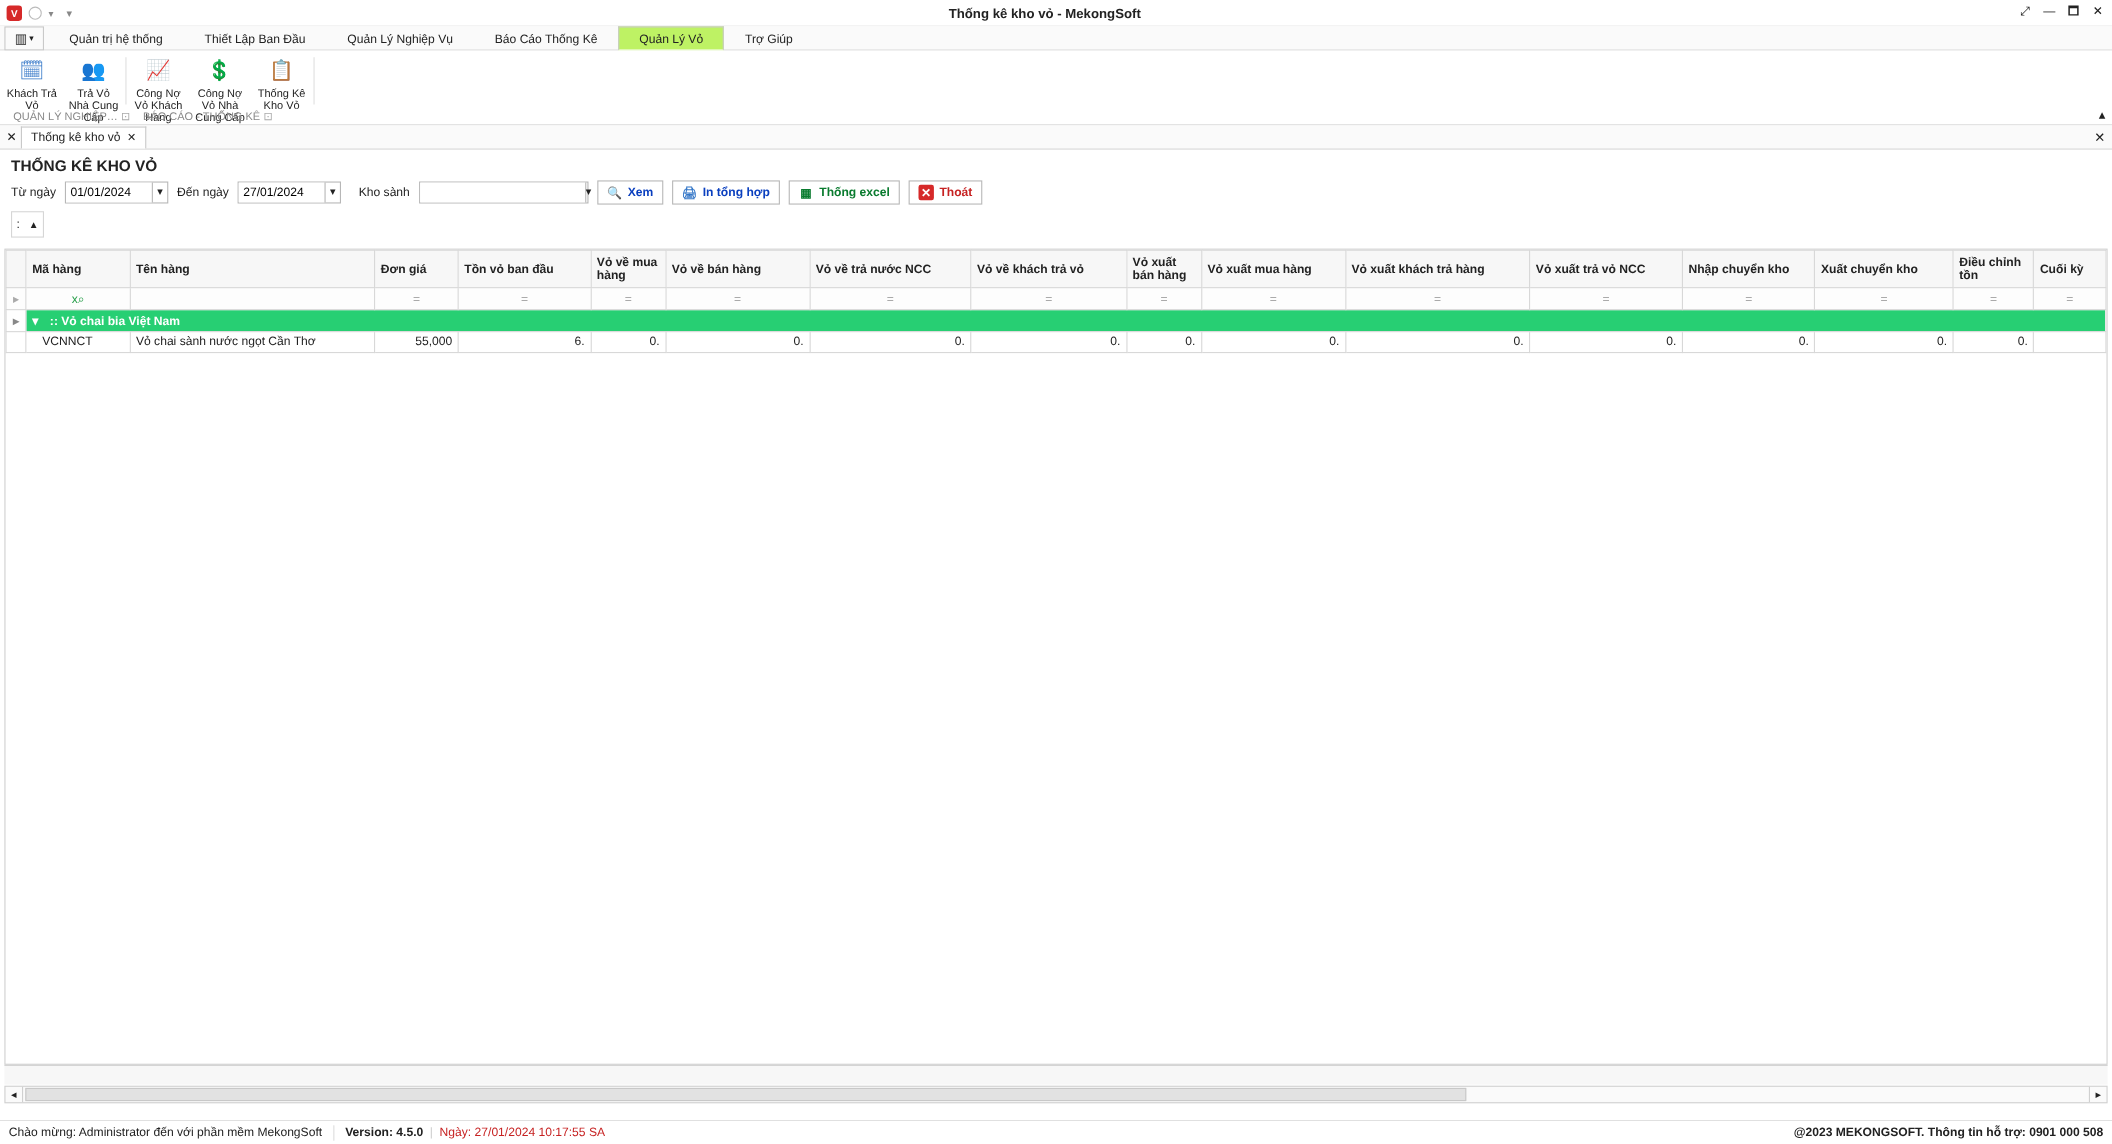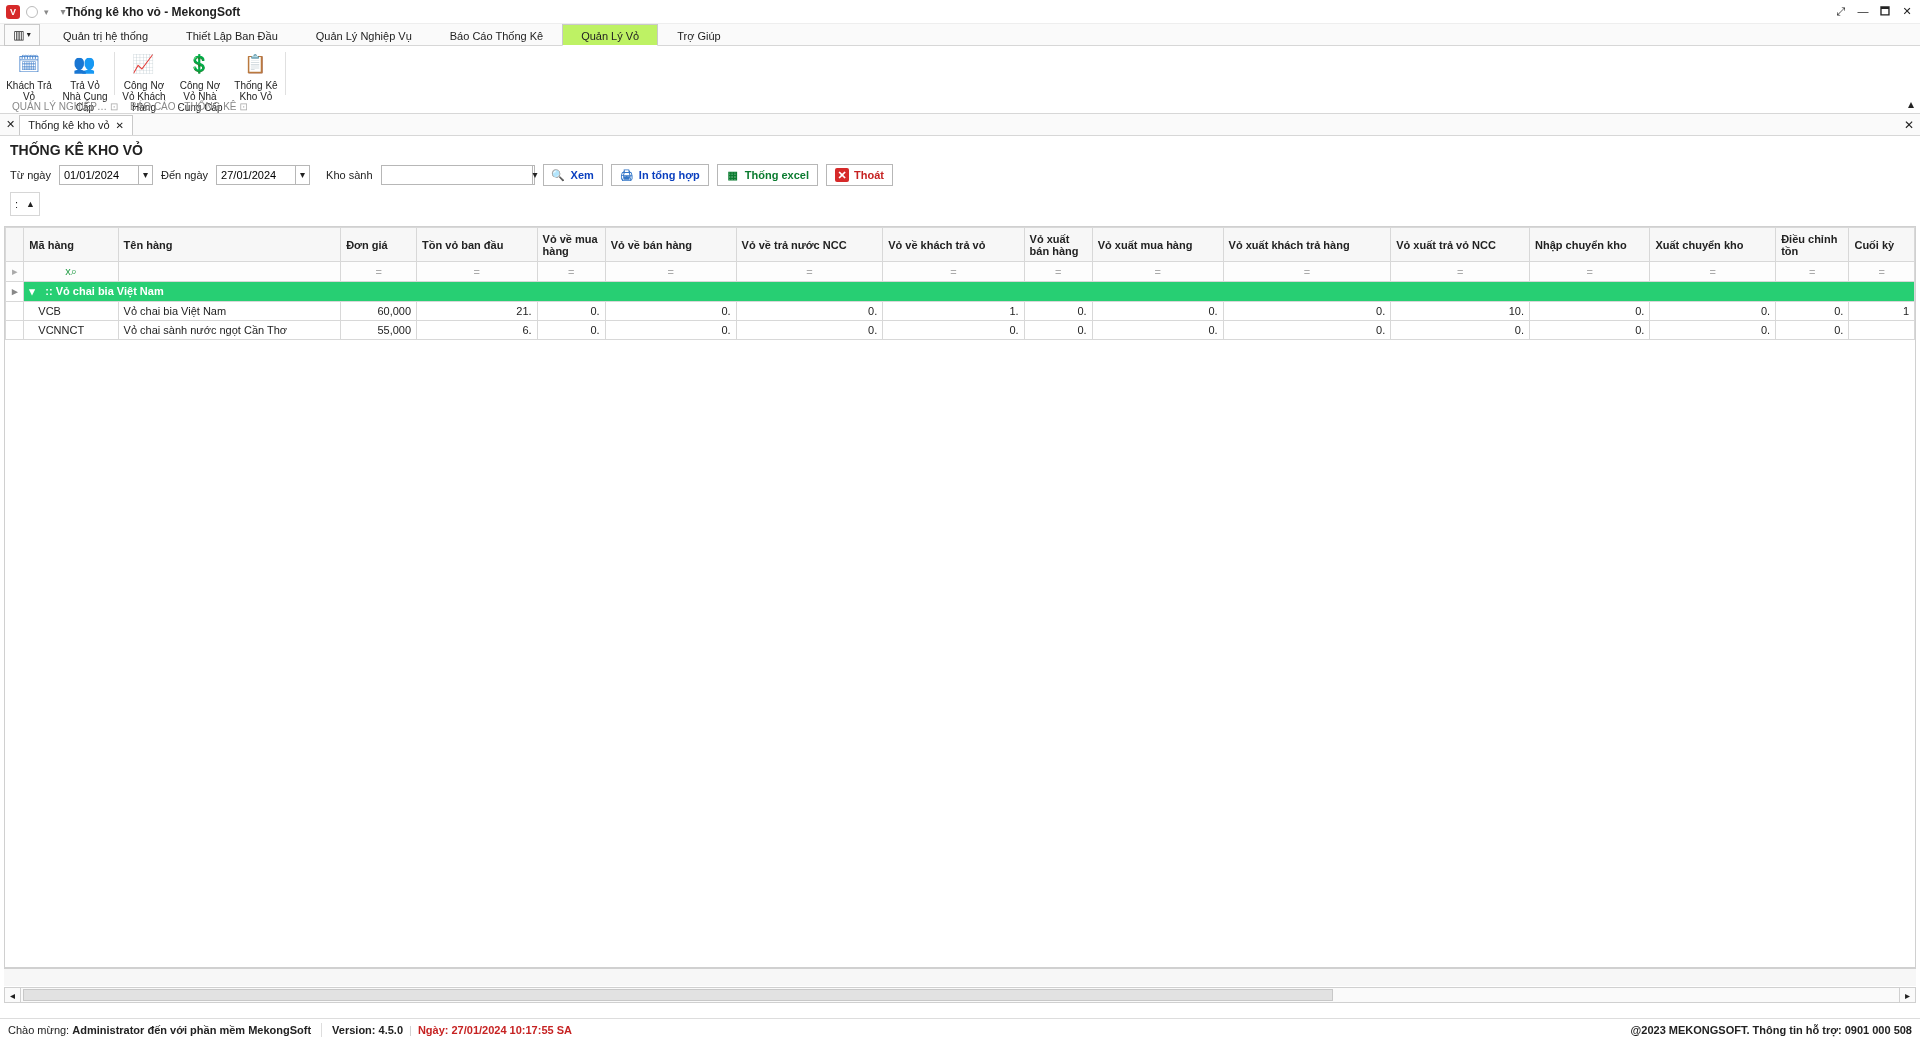--- a/index.html
+++ b/index.html
@@ -1,20 +1,20 @@
 <!DOCTYPE html>
 <html><head>
 <meta charset="utf-8">
 <style>
 * { box-sizing: border-box; margin: 0; padding: 0; }
 body { font-family: "Segoe UI", Tahoma, Arial, sans-serif; font-size: 11px; background: #fff; color: #222; overflow: hidden; }
 
 .titlebar { display:flex; align-items:center; height:24px; padding:0 6px; background:#fff; border-bottom:1px solid #eee; }
 .titlebar .left-icons { display:flex; gap:6px; align-items:center; }
-.title-text { flex:1; text-align:left; font-weight:600; font-size:12px; }
+.title-text { flex:1; text-align:center; font-weight:600; font-size:12px; }
 .win-controls { display:flex; gap:8px; align-items:center; }
 .win-btn { width:14px; height:14px; display:flex; align-items:center; justify-content:center; cursor:pointer; font-size:11px; line-height:1;}
 
 .menu-tabs { display:flex; align-items:center; height:22px; border-bottom:1px solid #d7d7d7; background:#fafafa; }
 .menu-tab { padding:0 18px; height:22px; line-height:22px; border:1px solid transparent; cursor:pointer; font-size:11px; }
 .menu-tab.active { border:1px solid #c9c9c9; border-bottom:1px solid #fff; background:#bef264; }
 .menu-icon-btn { width:36px; height:22px; border:1px solid #c9c9c9; display:flex; align-items:center; justify-content:center; margin-right:4px; margin-left:4px; cursor:pointer; }
 
 .ribbon { display:flex; background:#fff; border-bottom:1px solid #d7d7d7; height:68px; position:relative; }
 .ribbon-group { padding:4px 6px 0; }
@@ -64,22 +64,22 @@
 .row-indicator { width:12px; text-align:center; color:#888;}
 .footer-bar { height:18px; border-top:1px solid #d0d0d0; background:#f7f7f7; margin:0 4px; }
 .scrollbar-h { height:16px; border:1px solid #d0d0d0; margin:1px 4px 4px; position:relative; background:#fafafa;}
 .scrollbar-h .sb-left,.scrollbar-h .sb-right{position:absolute;top:0;width:16px;height:14px;display:flex;align-items:center;justify-content:center;font-size:10px;cursor:pointer;}
 .scrollbar-h .sb-left{left:0;border-right:1px solid #d0d0d0;}
 .scrollbar-h .sb-right{right:0;border-left:1px solid #d0d0d0;}
 .scrollbar-h .sb-thumb{position:absolute;left:18px;top:1px;height:12px;width:1310px;background:#e2e2e2;border:1px solid #c8c8c8;}
 
 .statusbar { position:fixed; bottom:0; left:0; right:0; height:22px; border-top:1px solid #ddd; background:#fff; display:flex; align-items:center; padding:0 8px; font-size:11px; }
 .statusbar .sep { width:1px; height:14px; background:#ddd; margin:0 10px; }
-.statusbar .welcome b { font-weight:700; }
-.statusbar .date { color:#c62222; font-weight:700; }
+.statusbar .welcome b { font-weight:400; }
+.statusbar .date { color:#c62222; font-weight:400; }
 .statusbar .right { margin-left:auto; font-weight:600;}
 .statusbar .divider{ color:#ccc; margin:0 6px;}
 
 .small-circle{width:12px;height:12px;border-radius:50%;border:1px solid #bbb;display:inline-block;}
 .red-badge{width:14px;height:14px;border-radius:3px;background:#d62929;display:inline-flex;align-items:center;justify-content:center;color:#fff;font-size:9px;font-weight:700;}
 </style>
 </head>
 <body>
 
 <div class="titlebar">
@@ -265,39 +265,20 @@
       <td>=</td>
       <td>=</td>
       <td>=</td>
     </tr>
     <tr class="group-row">
       <td class="row-indicator" style="background:#fff;color:#888;">▸</td>
       <td colspan="16"><span class="expander">▾</span><span>:: Vỏ chai bia Việt Nam</span></td>
     </tr>
     <tr>
       <td class="row-indicator"></td>
-      <td style="padding-left:14px;">VCB</td>
-      <td>Vỏ chai bia Việt Nam</td>
-      <td class="num">60,000</td>
-      <td class="num">21.</td>
-      <td class="num">0.</td>
-      <td class="num">0.</td>
-      <td class="num">0.</td>
-      <td class="num">1.</td>
-      <td class="num">0.</td>
-      <td class="num">0.</td>
-      <td class="num">0.</td>
-      <td class="num">10.</td>
-      <td class="num">0.</td>
-      <td class="num">0.</td>
-      <td class="num">0.</td>
-      <td class="num">1</td>
-    </tr>
-    <tr>
-      <td class="row-indicator"></td>
       <td style="padding-left:14px;">VCNNCT</td>
       <td>Vỏ chai sành nước ngọt Cần Thơ</td>
       <td class="num">55,000</td>
       <td class="num">6.</td>
       <td class="num">0.</td>
       <td class="num">0.</td>
       <td class="num">0.</td>
       <td class="num">0.</td>
       <td class="num">0.</td>
       <td class="num">0.</td>

